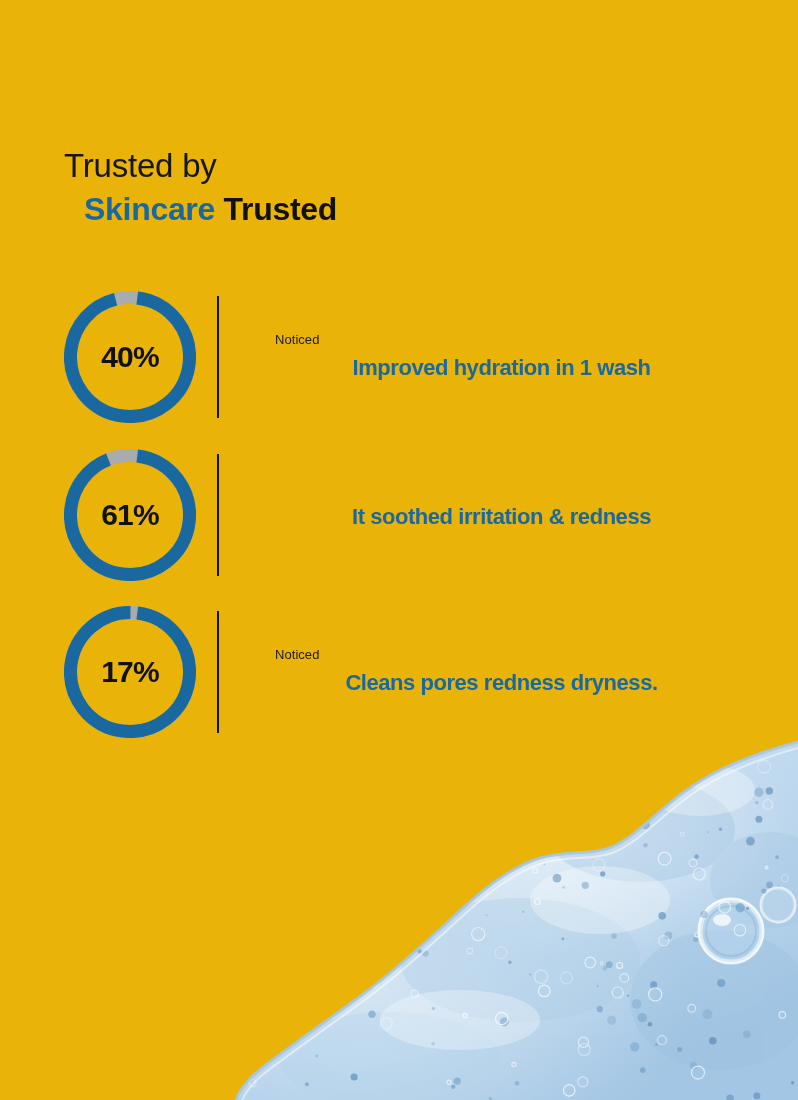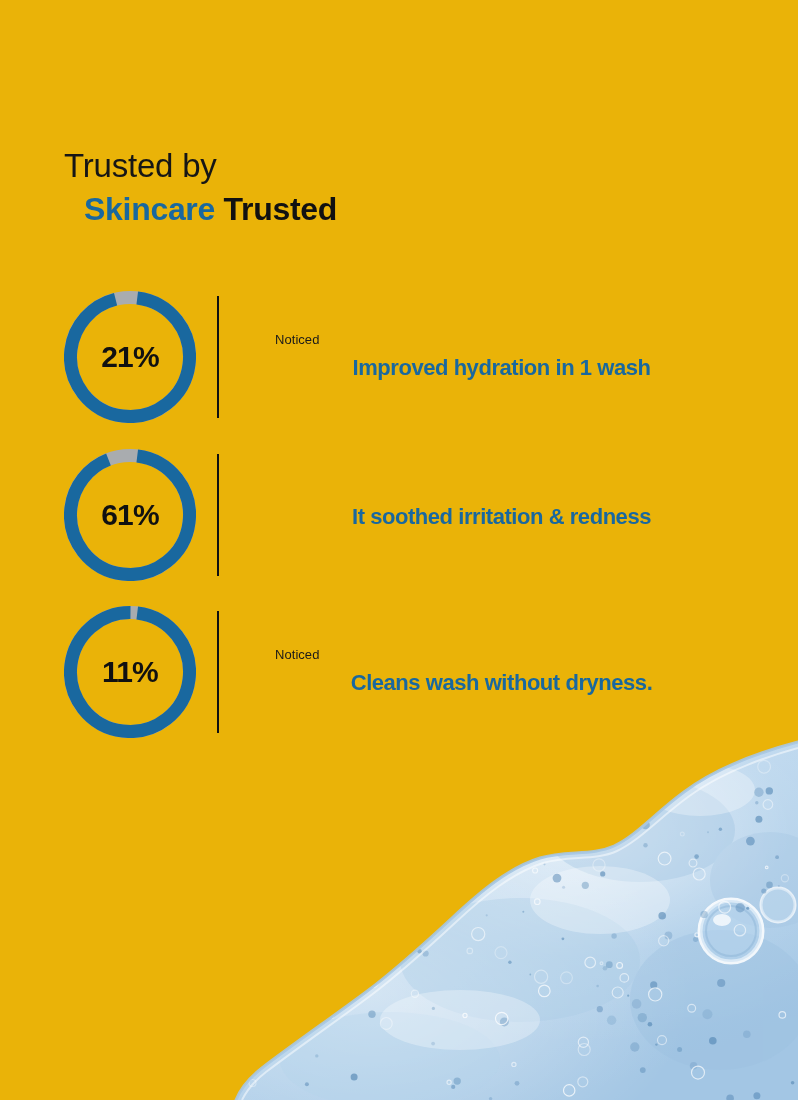--- a/index.html
+++ b/index.html
@@ -413,21 +413,21 @@
     <div class="head-line-1">Trusted by</div>
     <div class="head-line-2"><span class="head-accent">Skincare</span><span> Trusted</span></div>
   </div>
 
   <div class="stat-row" id="stat-row-0">
     <div class="ring-wrap">
       <svg viewBox="0 0 132 132">
         <circle class="gauge-track" cx="66" cy="66" r="59.5" fill="none" stroke="#A9ACAF" stroke-width="13"></circle>
         <circle class="gauge-arc" cx="66" cy="66" r="59.5" fill="none" stroke="#19689F" stroke-width="13" stroke-linecap="butt" transform="rotate(-83 66 66)" stroke-dasharray="351.4185542305542 22.43097154663114" stroke-dashoffset="0"></circle>
       </svg>
-      <div class="ring-value">21%</div>
+      <div class="ring-value">40%</div>
     </div>
     <div class="divider"></div>
     <div class="stat-text">
       <div class="stat-eyebrow">Noticed</div>
       <div class="stat-title">Improved hydration in 1 wash</div>
     </div>
   </div>
 
   <div class="stat-row" id="stat-row-1">
     <div class="ring-wrap">
@@ -442,22 +442,22 @@
       <div class="stat-title">It soothed irritation &amp; redness</div>
     </div>
   </div>
 
   <div class="stat-row" id="stat-row-2">
     <div class="ring-wrap">
       <svg viewBox="0 0 132 132">
         <circle class="gauge-track" cx="66" cy="66" r="59.5" fill="none" stroke="#A9ACAF" stroke-width="13"></circle>
         <circle class="gauge-arc" cx="66" cy="66" r="59.5" fill="none" stroke="#19689F" stroke-width="13" stroke-linecap="butt" transform="rotate(-83 66 66)" stroke-dasharray="366.37253526164164 7.476990515543714" stroke-dashoffset="0"></circle>
       </svg>
-      <div class="ring-value">11%</div>
+      <div class="ring-value">17%</div>
     </div>
     <div class="divider"></div>
     <div class="stat-text">
       <div class="stat-eyebrow">Noticed</div>
-      <div class="stat-title">Cleans wash without dryness.</div>
+      <div class="stat-title">Cleans pores redness dryness.</div>
     </div>
   </div>
 
 </div>
 
 </body></html>

